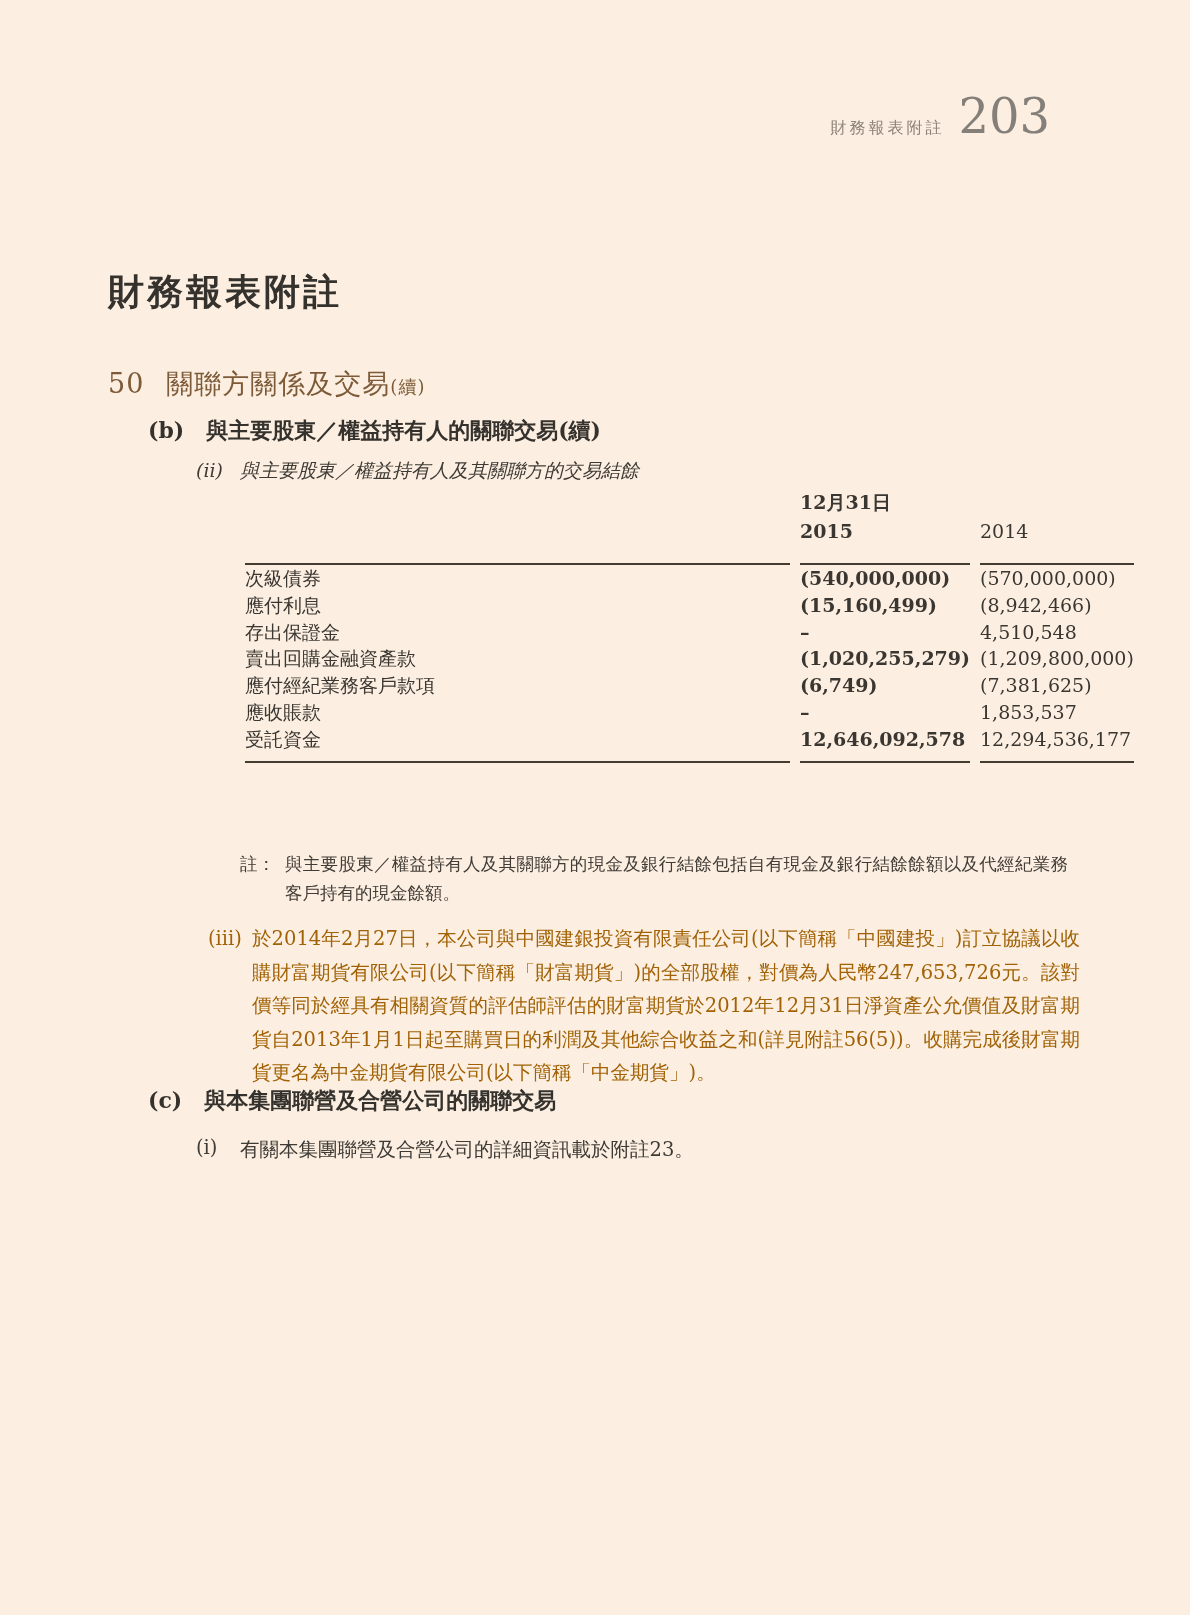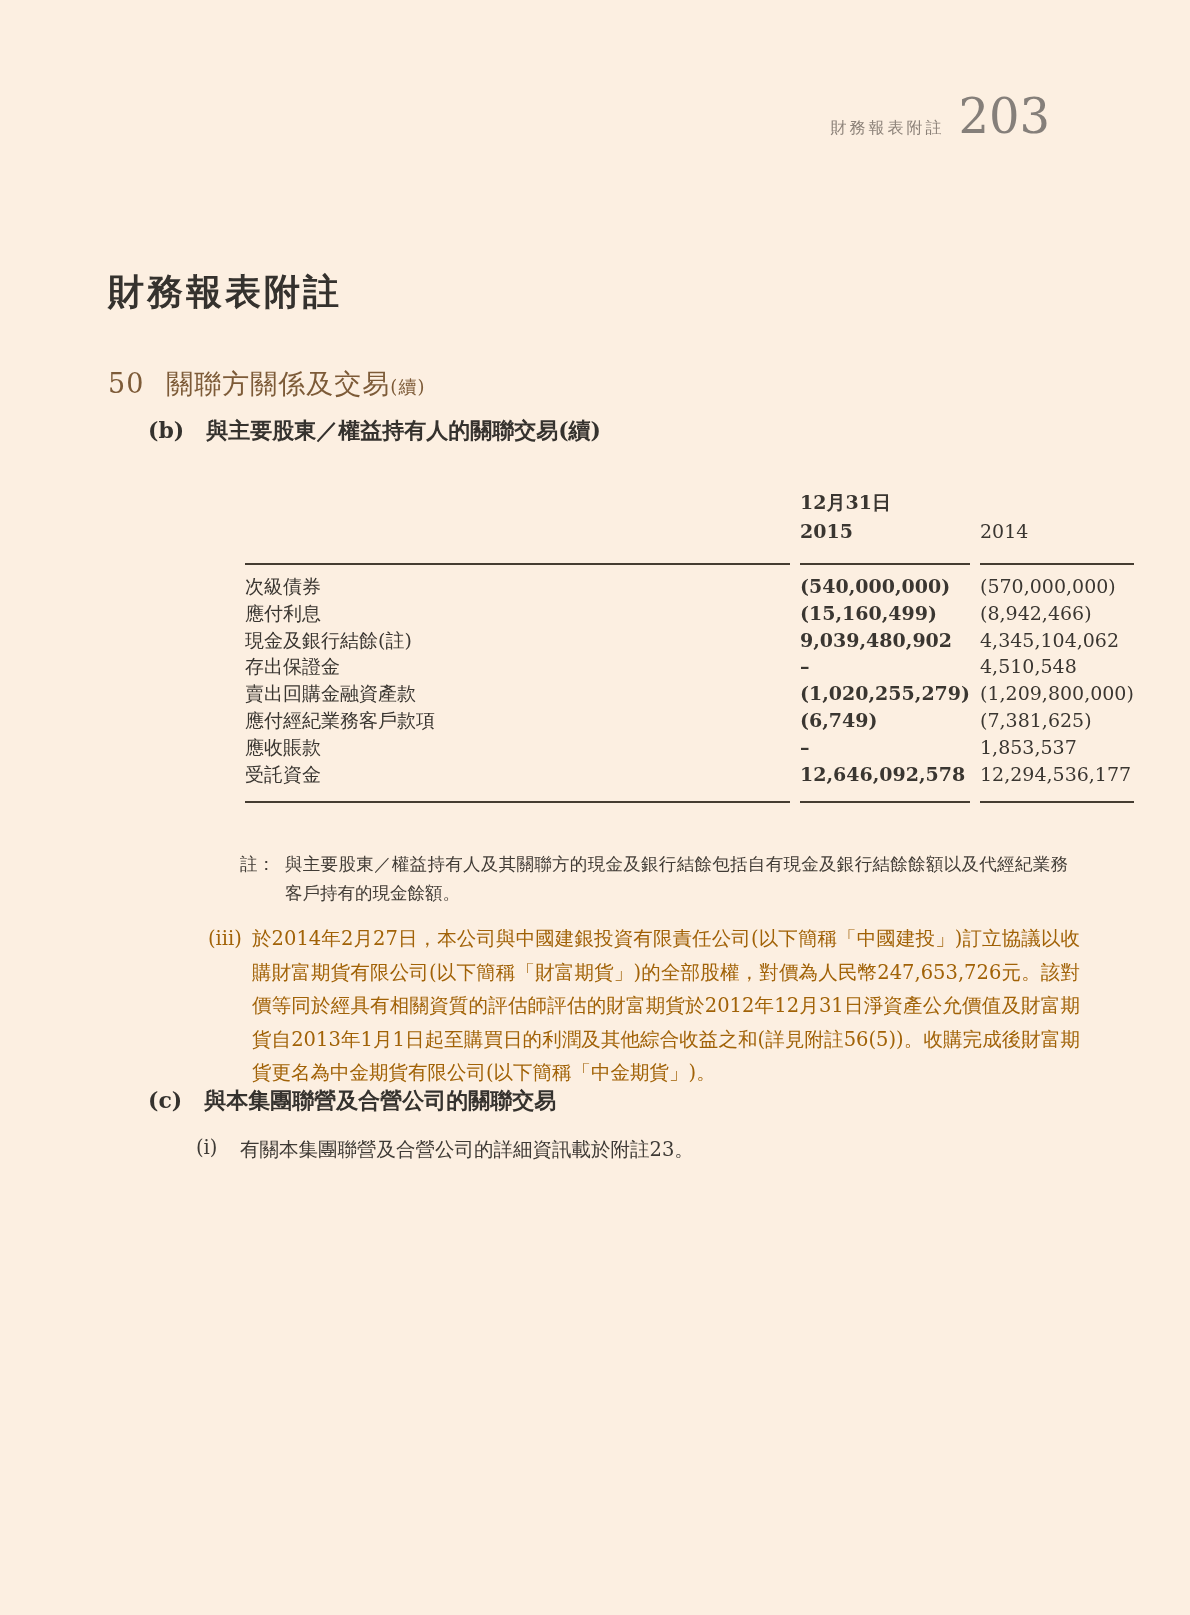--- a/index.html
+++ b/index.html
@@ -59,22 +59,22 @@
   table.balances col.c-label{width:545px;}
   table.balances col.c-2015{width:132px;}
   table.balances col.c-2014{width:125px;}
   table.balances td{padding:0;vertical-align:baseline;}
   tr.date-row td{height:30px;text-align:left;font-weight:700;font-size:19px;}
   tr.year-row td{height:34px;text-align:left;padding-bottom:9px;border-bottom:2.5px solid #453c31;}
   tr.year-row .y2015{font-weight:700;}
   tr.body-row td{height:26.8px;}
   tr.body-row td.num{text-align:left;white-space:nowrap;}
   tr.body-row td.y2015{font-weight:700;}
-  tr.body-row.first td{padding-top:9px;}
-  tr.body-row.last td{padding-bottom:13px;border-bottom:2.5px solid #453c31;}
+  tr.body-row.first td{padding-top:1px;}
+  tr.body-row.last td{padding-bottom:7px;border-bottom:2.5px solid #453c31;}
   td.dash{padding-right:14px !important;}
   
   .note{
     position:absolute;left:240px;top:850px;width:828px;
     display:flex;font-size:17.5px;line-height:29px;color:#413c36;
   }
   .note .note-label{flex:0 0 45px;}
   .note .note-text{flex:1;text-align:justify;}
   
   .sub-iii{
@@ -109,20 +109,23 @@
   <div class="doc-title">財務報表附註</div>
 
   <div class="section-50">
     <span class="sec-num">50</span><span>關聯方關係及交易</span><span class="sec-cont">(續)</span>
   </div>
 
   <div class="sub-b">
     <span class="sub-label">(b)</span><span>與主要股東／權益持有人的關聯交易(續)</span>
   </div>
 
+  <div class="sub-ii">
+    <span class="sub-label">(ii)</span><span>與主要股東／權益持有人及其關聯方的交易結餘</span>
+  </div>
 
   <table class="balances">
     <colgroup>
         <col class="c-label">
         <col class="c-2015">
         <col class="c-2014">
       </colgroup>
     <tbody>
         <tr class="date-row">
       <td></td>
@@ -135,25 +138,20 @@
     </tr>
     <tr class="body-row first">
       <td>次級債券</td>
       <td class="num y2015">(540,000,000)</td>
       <td class="num">(570,000,000)</td>
     </tr>
     <tr class="body-row">
       <td>應付利息</td>
       <td class="num y2015">(15,160,499)</td>
       <td class="num">(8,942,466)</td>
-    </tr>
-    <tr class="body-row">
-      <td>現金及銀行結餘(註)</td>
-      <td class="num y2015">9,039,480,902</td>
-      <td class="num">4,345,104,062</td>
     </tr>
     <tr class="body-row">
       <td>存出保證金</td>
       <td class="num y2015 dash">–</td>
       <td class="num">4,510,548</td>
     </tr>
     <tr class="body-row">
       <td>賣出回購金融資產款</td>
       <td class="num y2015">(1,020,255,279)</td>
       <td class="num">(1,209,800,000)</td>

